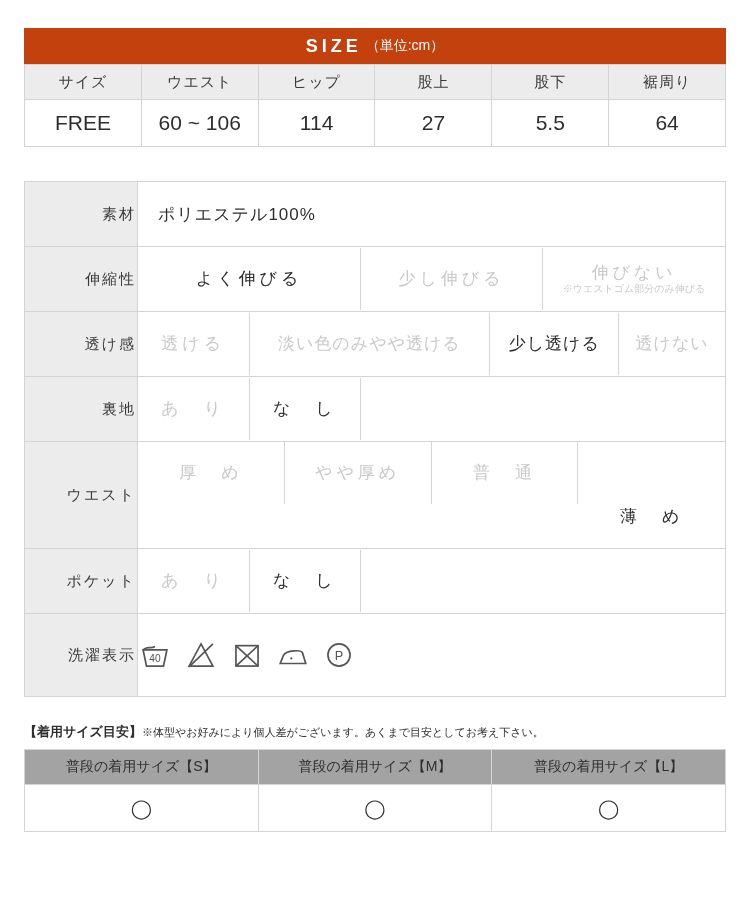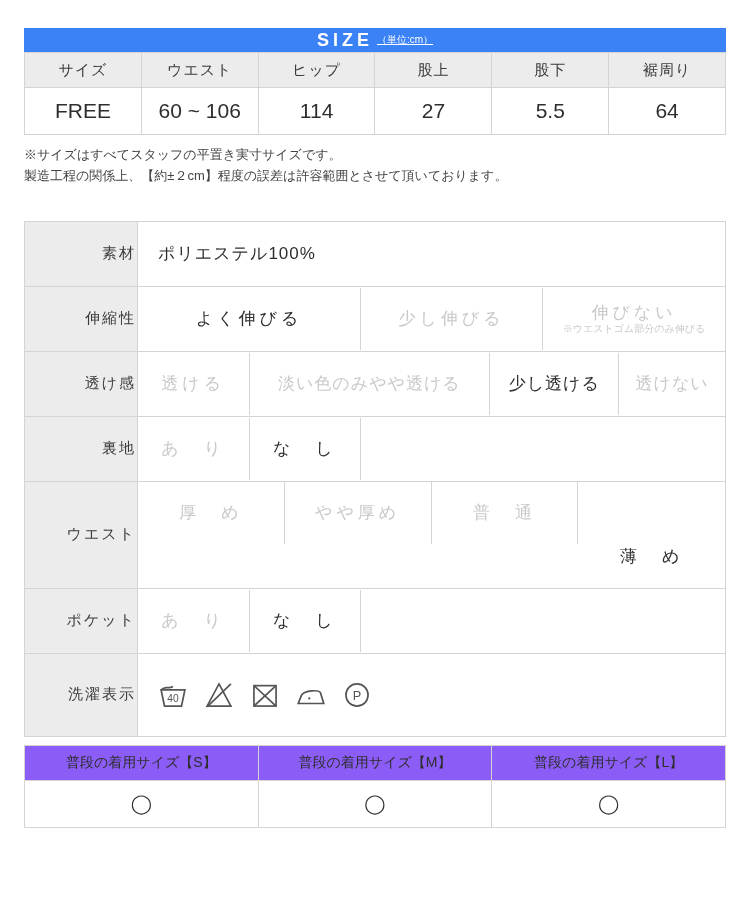--- a/index.html
+++ b/index.html
@@ -18,38 +18,37 @@
     position: relative;
     width: 750px;
     height: 900px;
     box-sizing: border-box;
     padding: 0 24px;
   }
 
   
   .size-bar {
     margin-top: 28px;
-    height: 24px;
-    background: #3b82f6;
+    height: 36px;
+    background: #c2410c;
     color: #ffffff;
     display: flex;
     align-items: center;
     justify-content: center;
     letter-spacing: 2px;
   }
   .size-bar .big {
     font-size: 18px;
     font-weight: bold;
     letter-spacing: 4px;
   }
   .size-bar .small {
-    font-size: 10px;
+    font-size: 14px;
     margin-left: 4px;
     letter-spacing: 0px;
-    text-decoration: underline;
   }
 
   
   table.size-table {
     width: 100%;
     border-collapse: collapse;
     table-layout: fixed;
   }
   table.size-table th,
   table.size-table td {
@@ -135,21 +134,20 @@
     letter-spacing: 1px;
     display: flex;
     align-items: center;
     height: 62px;
   }
   td.tall { height: 80px; }
   .wash-cell {
     display: flex;
     align-items: center;
     height: 80px;
-    padding-left: 18px;
     gap: 12px;
   }
   .wash-icon { width: 34px; height: 34px; }
 
   
   .guide-title {
     margin-top: 26px;
     font-size: 13px;
     color: #2e2e2e;
     font-weight: bold;
@@ -168,21 +166,21 @@
   table.guide-table th,
   table.guide-table td {
     border: 1px solid #d4d4d4;
     text-align: center;
     font-weight: normal;
   }
   table.guide-table th {
     height: 32px;
     font-size: 14px;
     color: #2e2e2e;
-    background: #8b5cf6;
+    background: #a3a3a3;
   }
   table.guide-table td {
     height: 44px;
     font-size: 19px;
     color: #2e2e2e;
   }
 </style>
 </head>
 <body>
 
@@ -209,24 +207,20 @@
         <td>FREE</td>
         <td>60 ~ 106</td>
         <td>114</td>
         <td>27</td>
         <td>5.5</td>
         <td>64</td>
       </tr>
     </tbody>
   </table>
 
-  <div class="note">
-    <div>※サイズはすべてスタッフの平置き実寸サイズです。</div>
-    <div>製造工程の関係上、【約±２cm】程度の誤差は許容範囲とさせて頂いております。</div>
-  </div>
 
   <table class="spec-table">
     <tbody>
 
       <tr>
         <td class="spec-label">素材</td>
         <td class="spec-body" colspan="1">
           <div class="material-text">ポリエステル100%</div>
         </td>
       </tr>
@@ -354,20 +348,23 @@
               <circle cx="20" cy="20" r="13" fill="none" stroke="#555" stroke-width="2"></circle>
               <text x="20" y="26" font-size="15" text-anchor="middle" fill="#555" font-family="'Liberation Sans', sans-serif">P</text>
             </svg>
 
           </div>
         </td>
       </tr>
     </tbody>
   </table>
 
+  <div class="guide-title">
+    <span>【着用サイズ目安】</span><span class="thin">※体型やお好みにより個人差がございます。あくまで目安としてお考え下さい。</span>
+  </div>
 
   <table class="guide-table">
     <thead>
       <tr>
         <th>普段の着用サイズ【S】</th>
         <th>普段の着用サイズ【M】</th>
         <th>普段の着用サイズ【L】</th>
       </tr>
     </thead>
     <tbody>

